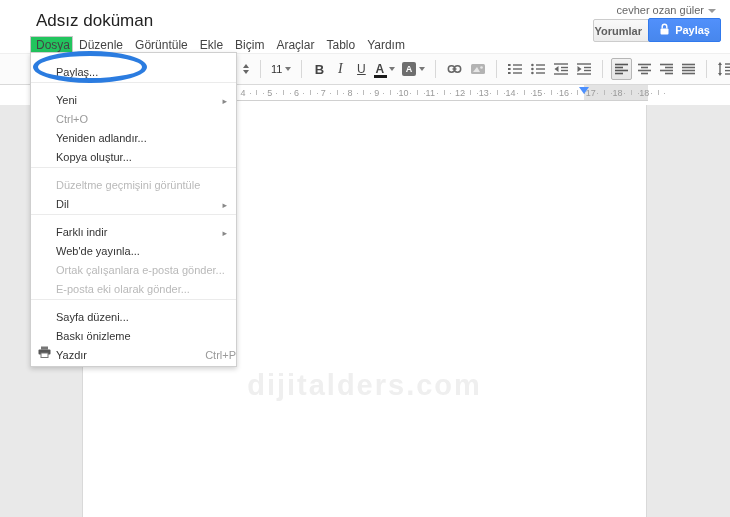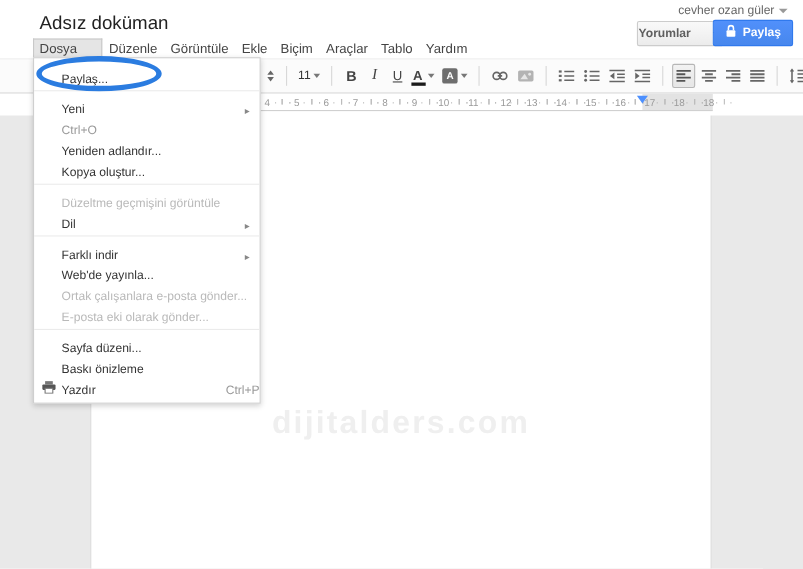--- a/index.html
+++ b/index.html
@@ -7,24 +7,24 @@
   body { position:relative; background:#e9e9e9; font-family:"Liberation Sans", sans-serif; }
 
   
   .header { position:absolute; top:0; left:0; width:730px; height:105px; background:#ffffff; z-index:4; }
   .account { position:absolute; top:4px; right:14px; font-size:11px; color:#666; cursor:pointer; }
   .account .caret { display:inline-block; margin-left:4px; border-left:4px solid transparent; border-right:4px solid transparent; border-top:4px solid #999; vertical-align:middle; }
   .doc-title { position:absolute; top:11px; left:36px; font-size:17px; color:#222; }
 
   .menubar { position:absolute; top:35px; left:30px; height:18px; white-space:nowrap; z-index:51; }
   .mb-item { display:inline-block; font-size:12px; color:#444; padding:2px 6px 3px 6px; cursor:pointer; }
-  .mb-item.active { background:#e5e5e5; border:1px solid #c9c9c9; border-bottom:none; padding:1px 22px 4px 5px; position:relative; z-index:55; }
+  .mb-item.active { background:#22c55e; border:1px solid #c9c9c9; border-bottom:none; padding:1px 2px 4px 5px; position:relative; z-index:55; }
 
   .btn-comments { position:absolute; top:19px; right:72px; height:23px; padding:0 1px; font-size:11px; font-weight:bold; color:#5f5f5f;
-    background:linear-gradient(#f9f9f9,#ececec); border:1px solid #ccc; border-radius:2px; cursor:pointer; display:flex; align-items:center; gap:20px;}
+    background:linear-gradient(#f9f9f9,#ececec); border:1px solid #ccc; border-radius:2px; cursor:pointer; display:flex; align-items:center; gap:6px;}
   .btn-comments .caret { border-left:4px solid transparent; border-right:4px solid transparent; border-top:4px solid #777; }
   .btn-share { position:absolute; top:18px; right:9px; height:24px; padding:0 10px; font-size:11px; font-weight:bold; color:#fff;
     background:linear-gradient(#5190fb,#4787ed); border:1px solid #3079ed; border-radius:2px; cursor:pointer; display:flex; align-items:center; gap:5px;}
 
   
   .toolbar { position:absolute; top:53px; left:0; width:730px; height:32px; background:#fbfbfb; border-top:1px solid #efefef; border-bottom:1px solid #d9d9d9; z-index:10; }
   .tb-inner { position:absolute; left:240px; top:0; height:30px; display:flex; align-items:center; gap:3px; }
   .tb-sep { width:1px; height:18px; background:#d8d8d8; margin:0 5px; }
   .tb-btn { display:flex; align-items:center; justify-content:center; min-width:18px; height:22px; padding:0 2px; cursor:pointer; color:#444; border-radius:2px;}
   .tb-btn svg { display:block; }

